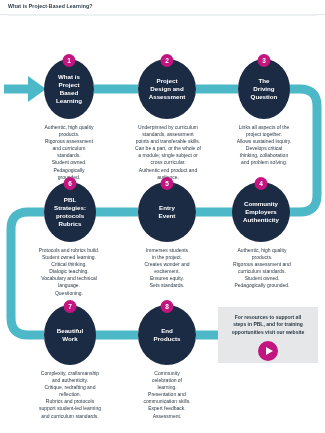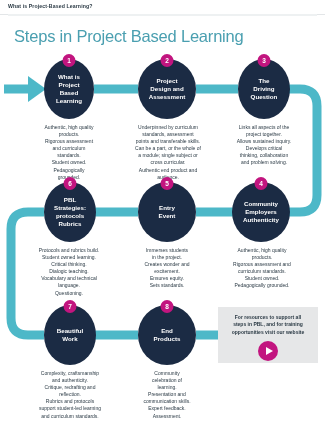--- a/index.html
+++ b/index.html
@@ -117,21 +117,20 @@
 </head>
 <body>
 
 <div id="page">
 
   <div class="topbar">
     <div class="topbar-title">What is Project-Based Learning?</div>
   </div>
   <div class="topbar-rule"></div>
 
-  <div class="heading">Steps in Project Based Learning</div>
 
   <svg id="connectors" viewBox="0 0 325 433">
 
     <g>
       <rect x="4" y="84.5" width="26" height="9" fill="#4db8c8"></rect>
       <polygon points="28,76 46,89 28,102" fill="#4db8c8"></polygon>
     </g>
 
     <rect x="94" y="84.5" width="44" height="9" fill="#4db8c8"></rect>
 

